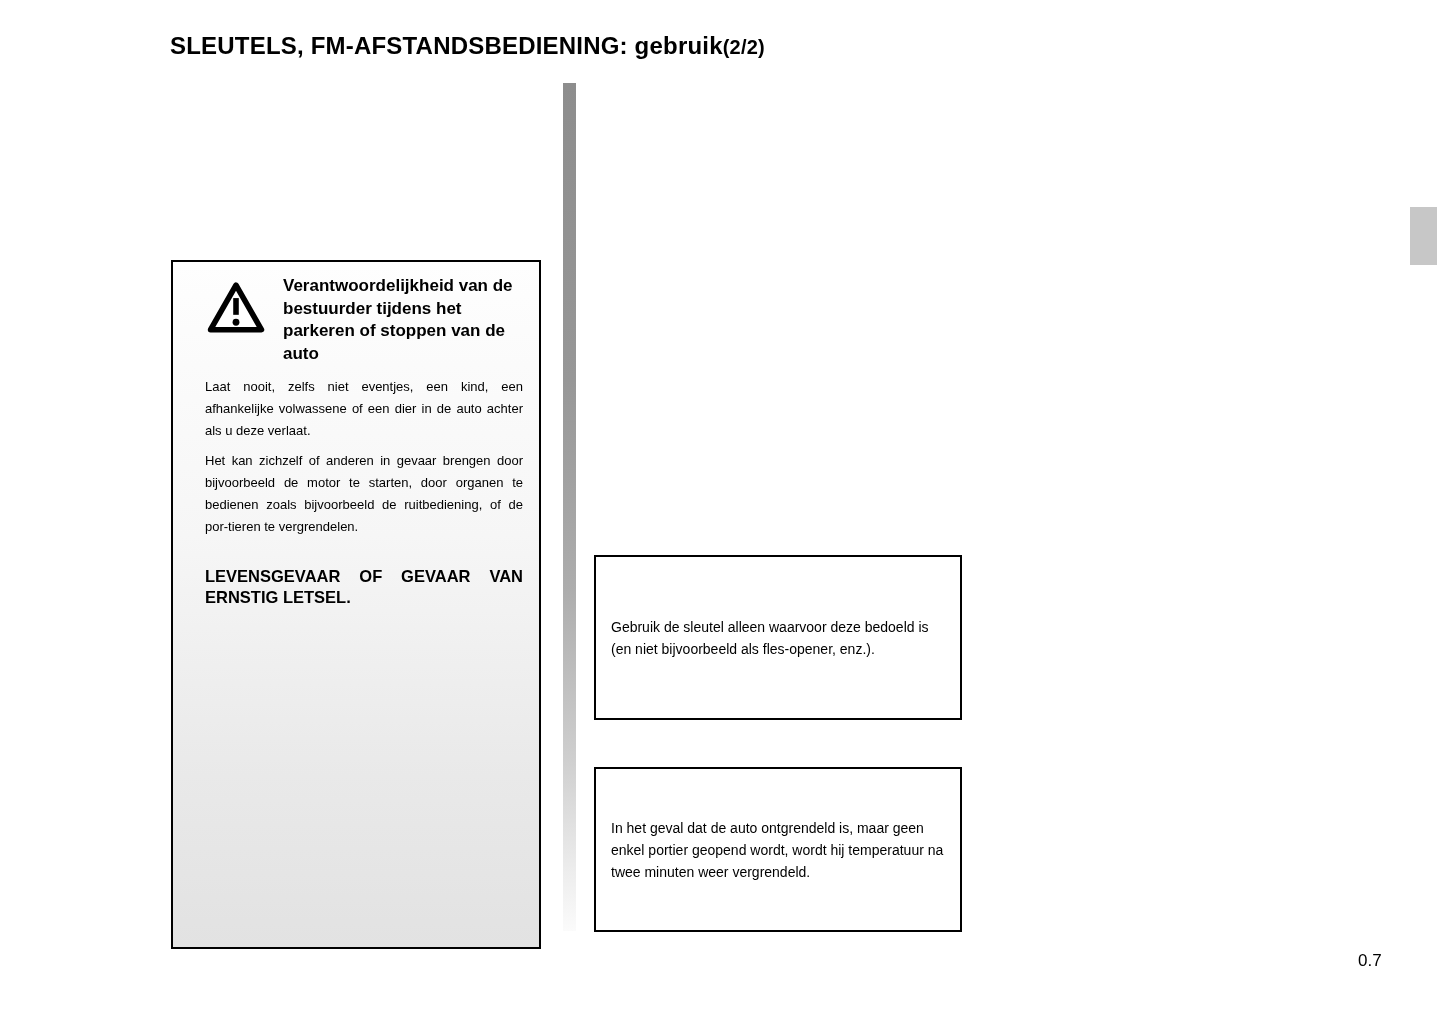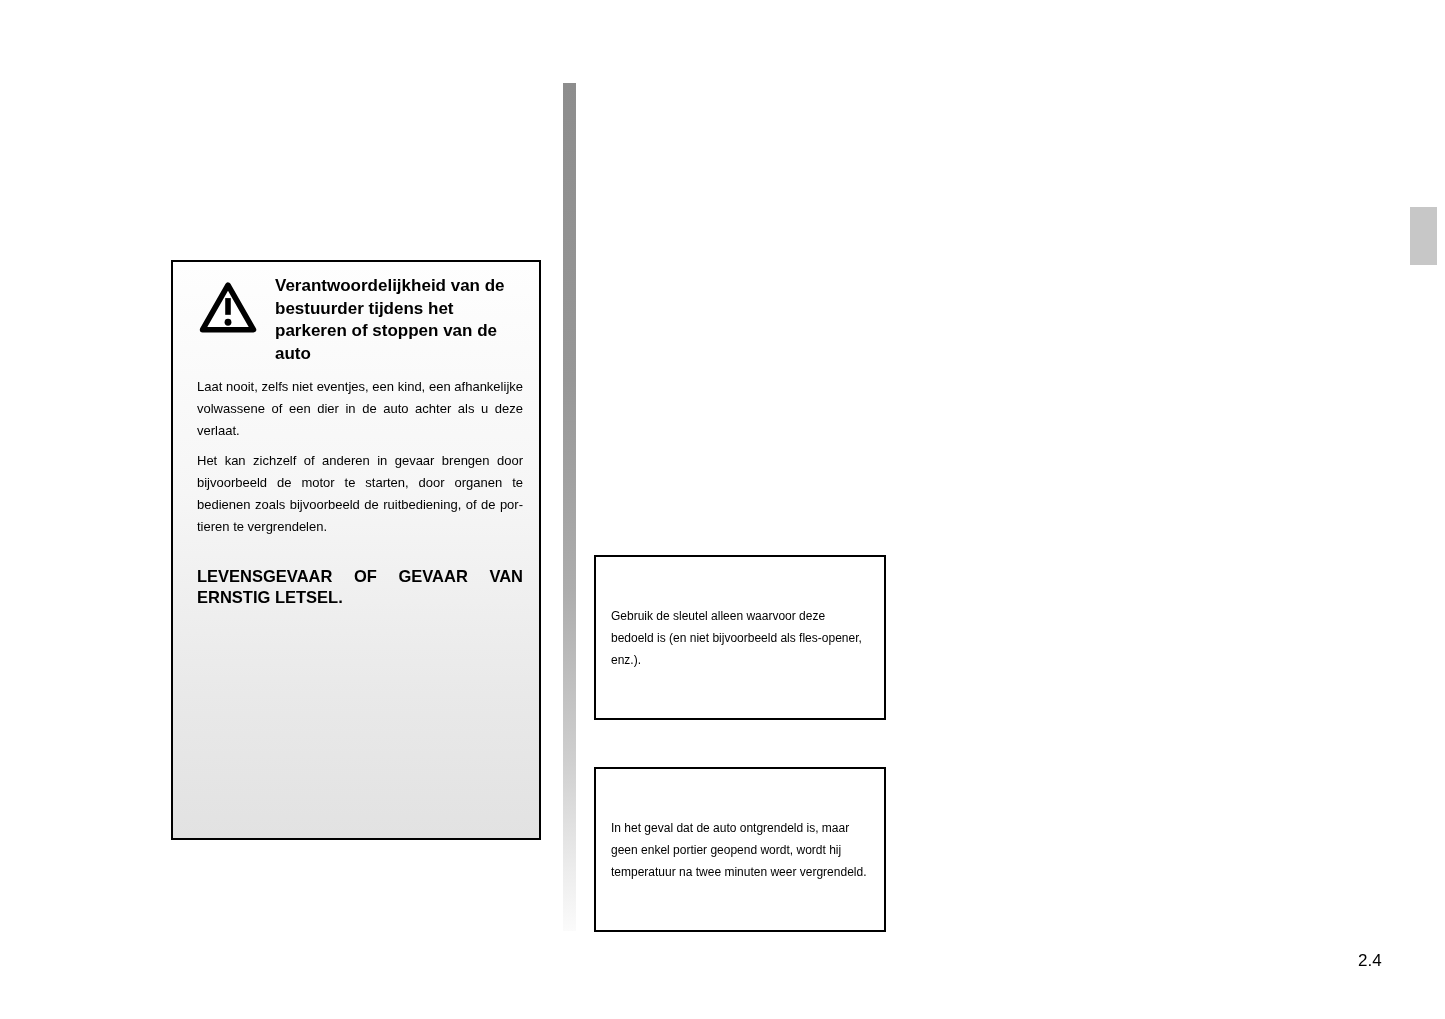--- a/index.html
+++ b/index.html
@@ -46,24 +46,24 @@
     width: 27px;
     height: 58px;
     background: #c7c7c7;
   }
 
   .warning-box {
     position: absolute;
     left: 171px;
     top: 260px;
     width: 370px;
-    height: 580px;
+    height: 689px;
     border: 2px solid #000;
     background: linear-gradient(to bottom, #fefefe 0%, #f6f6f6 40%, #e9e9e9 75%, #e2e2e2 100%);
-    padding: 13px 16px 0 24px;
+    padding: 13px 16px 0 32px;
   }
   .warn-header {
     display: flex;
     gap: 16px;
     align-items: flex-start;
   }
   .warn-icon {
     width: 62px;
     height: 62px;
     flex: 0 0 auto;
@@ -86,45 +86,46 @@
     font-weight: bold;
     font-size: 16.5px;
     line-height: 21.8px;
     text-align: justify;
     margin-top: 28px;
   }
 
   .note-box {
     position: absolute;
     left: 594px;
-    width: 292px;
+    width: 368px;
     height: 165px;
     border: 2px solid #000;
     background: #ffffff;
     display: flex;
     align-items: center;
     padding: 0 15px;
-    font-size: 12px;
+    font-size: 14px;
     line-height: 22px;
   }
   .note-box-1 { top: 555px; }
   .note-box-2 { top: 767px; }
 
   .page-number {
     position: absolute;
     left: 1358px;
     top: 951px;
     font-size: 17px;
   }
 </style>
 </head>
 <body>
 
 <div class="page">
 
+  <h1 class="page-title"><span>SLEUTELS, FM-AFSTANDSBEDIENING: gebruik</span><span class="suffix">(2/2)</span></h1>
 
   <div class="vertical-divider"></div>
 
   <div class="side-tab"></div>
 
   <div class="warning-box">
     <div class="warn-header">
       <span class="warn-icon">
         <svg viewBox="0 0 100 92" width="62" height="62" aria-hidden="true">
           <path d="M50 9 L91 81 L9 81 Z" fill="#ffffff" stroke="#000000" stroke-width="9" stroke-linejoin="round"></path>
@@ -140,15 +141,15 @@
   </div>
 
   <div class="note-box note-box-1">
     <p>Gebruik de sleutel alleen waarvoor deze bedoeld is (en niet bijvoorbeeld als fles-opener, enz.).</p>
   </div>
 
   <div class="note-box note-box-2">
     <p>In het geval dat de auto ontgrendeld is, maar geen enkel portier geopend wordt, wordt hij temperatuur na twee minuten weer vergrendeld.</p>
   </div>
 
-  <div class="page-number">2.4</div>
+  <div class="page-number">0.7</div>
 
 </div>
 
 </body></html>

